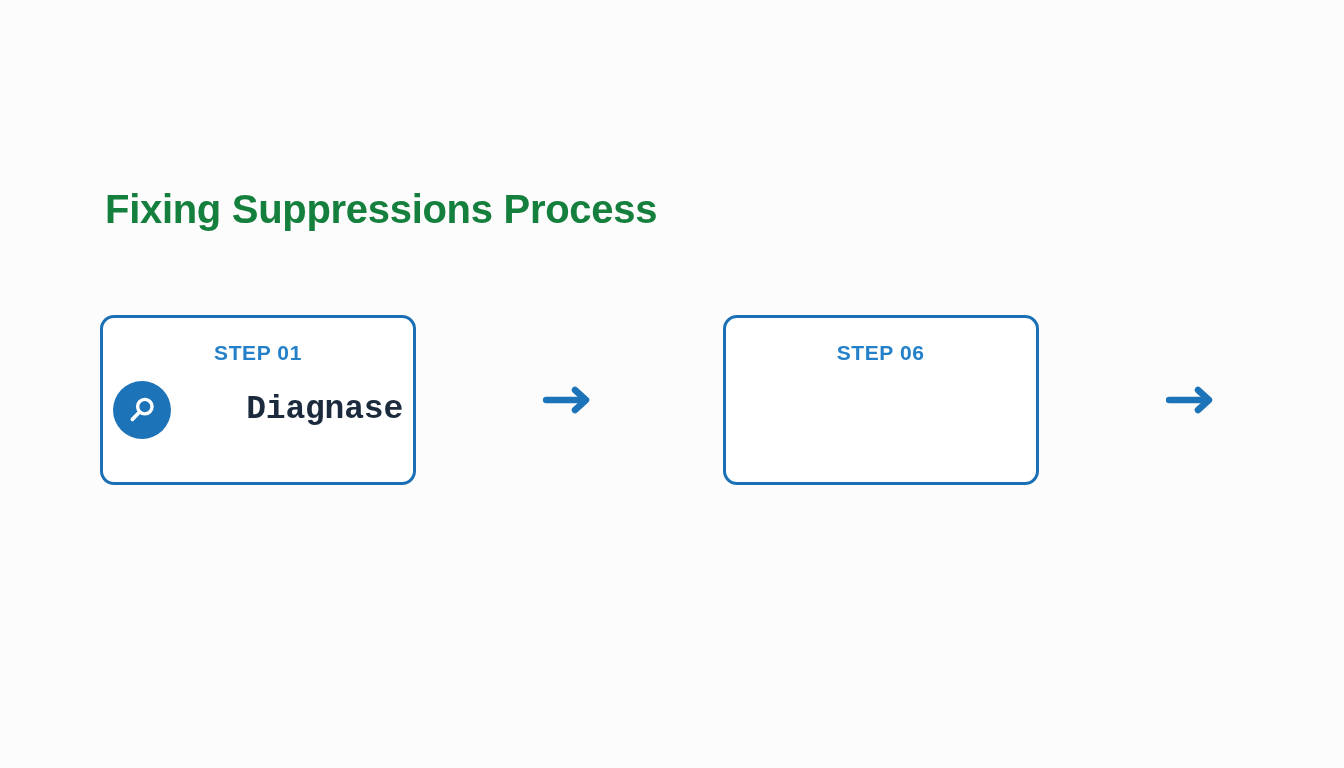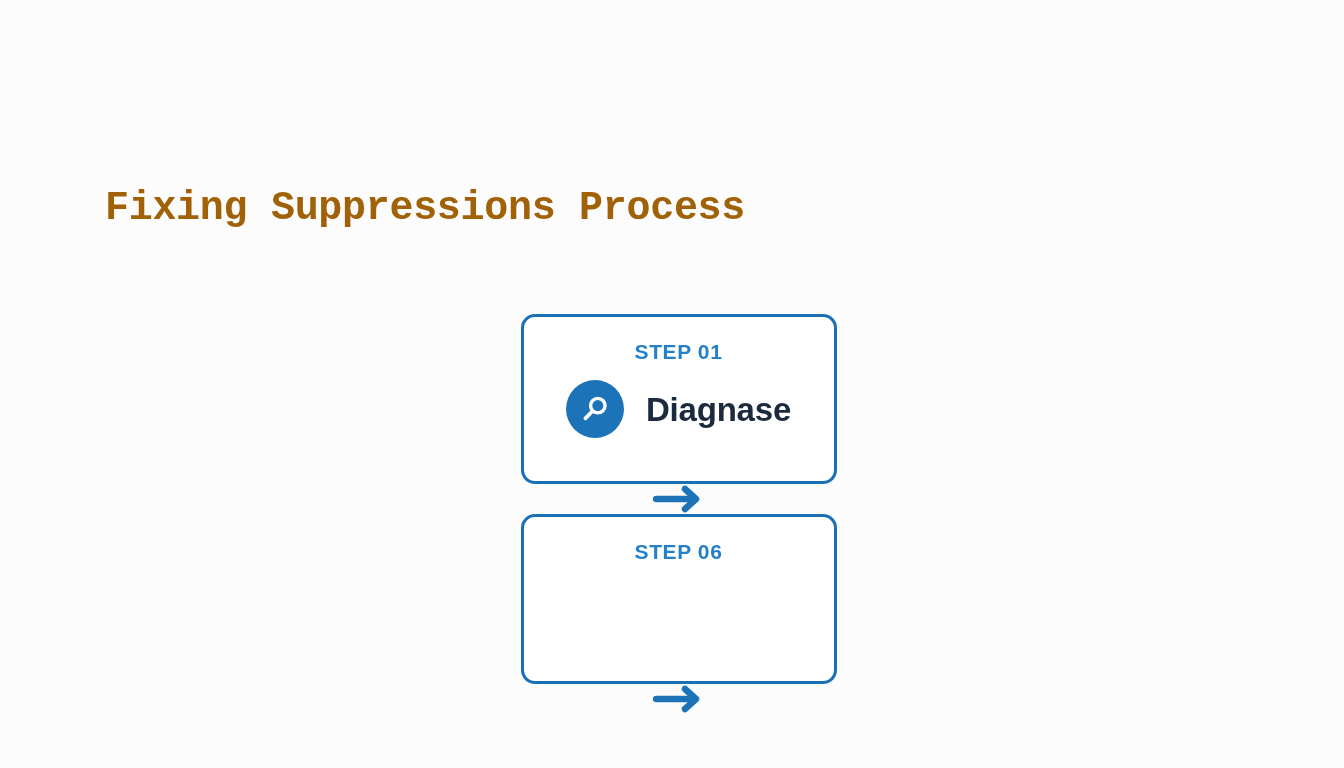--- a/index.html
+++ b/index.html
@@ -20,35 +20,33 @@
     inset: 0;
     background: #fcfcfd;
   }
 
   #page-title {
     position: absolute;
     left: 105px;
     top: 186px;
     font-size: 40px;
     font-weight: bold;
-    color: #a16207;
+    color: #15803d;
     letter-spacing: -0.3px;
     line-height: 1.15;
     white-space: nowrap;
-    font-family: Liberation Mono, monospace;
   }
 
   #flow {
     position: absolute;
-    left: 114px;
+    left: 100px;
     top: 314px;
     width: 1129px;
     height: 171px;
     display: flex;
-    flex-direction: column;
     align-items: center;
     justify-content: space-between;
   }
 
   .step-card {
     box-sizing: border-box;
     width: 316px;
     height: 170px;
     border: 3px solid #1a6fb5;
     border-radius: 14px;
@@ -67,24 +65,25 @@
     letter-spacing: 0.6px;
     line-height: 1;
     text-align: center;
   }
 
   .step-body {
     margin-top: 18px;
     display: flex;
     flex-direction: row;
     align-items: center;
-    justify-content: center;
+    justify-content: space-between;
     width: 100%;
     padding: 0 10px;
     box-sizing: border-box;
+    font-family: Liberation Mono, monospace;
   }
 
   .icon-badge {
     width: 58px;
     height: 58px;
     border-radius: 50%;
     background: #1c73b8;
     display: flex;
     align-items: center;
     justify-content: center;

